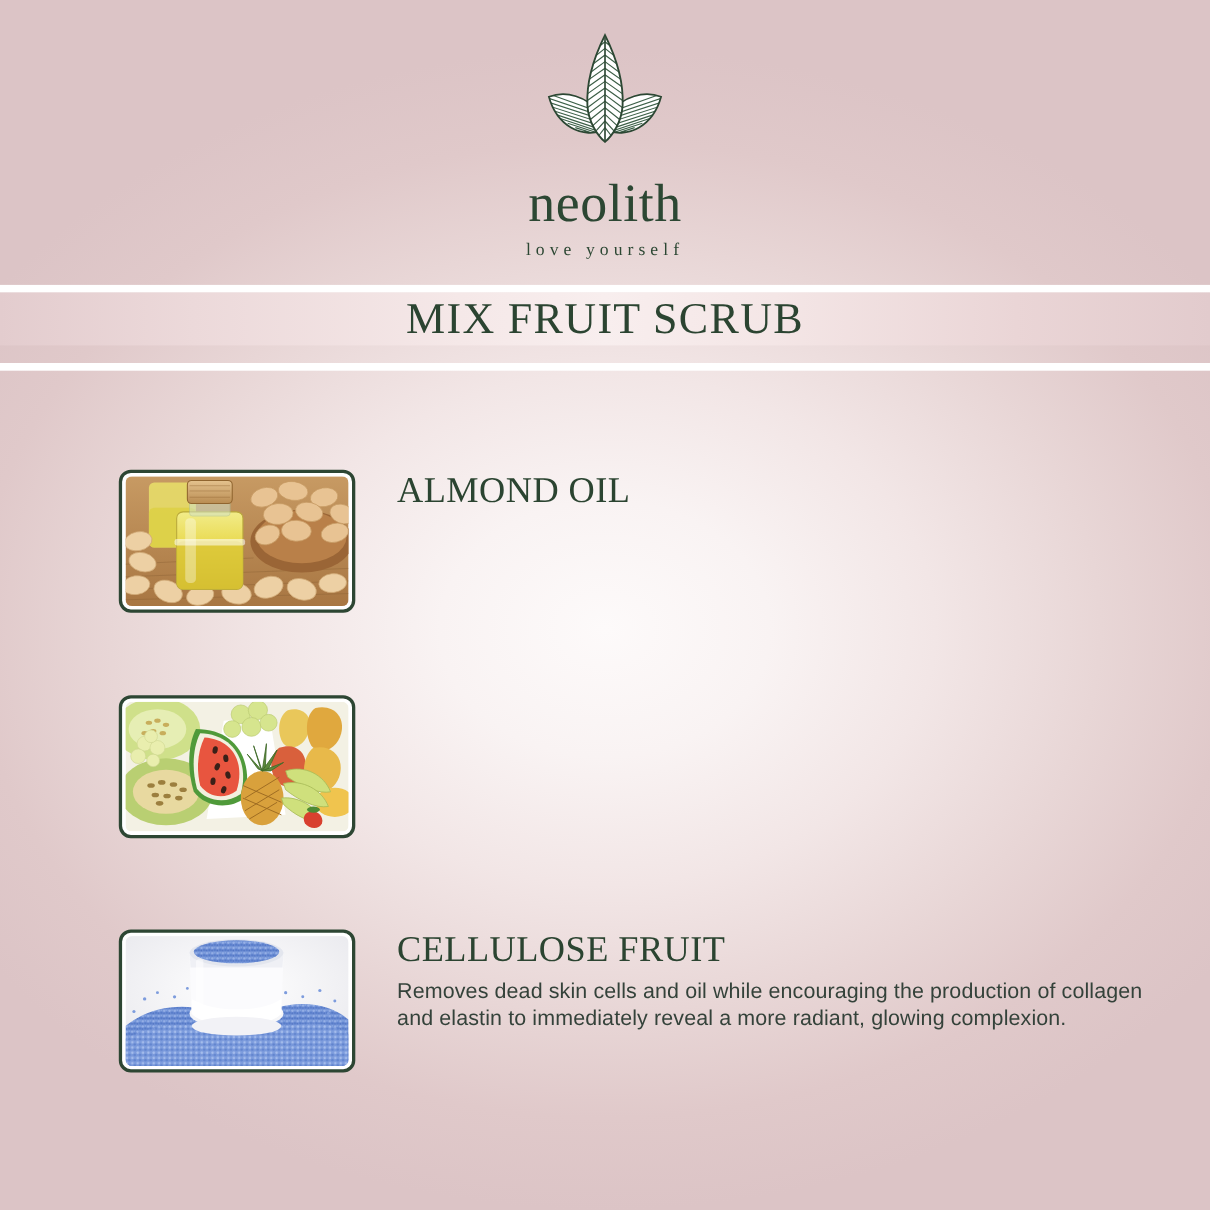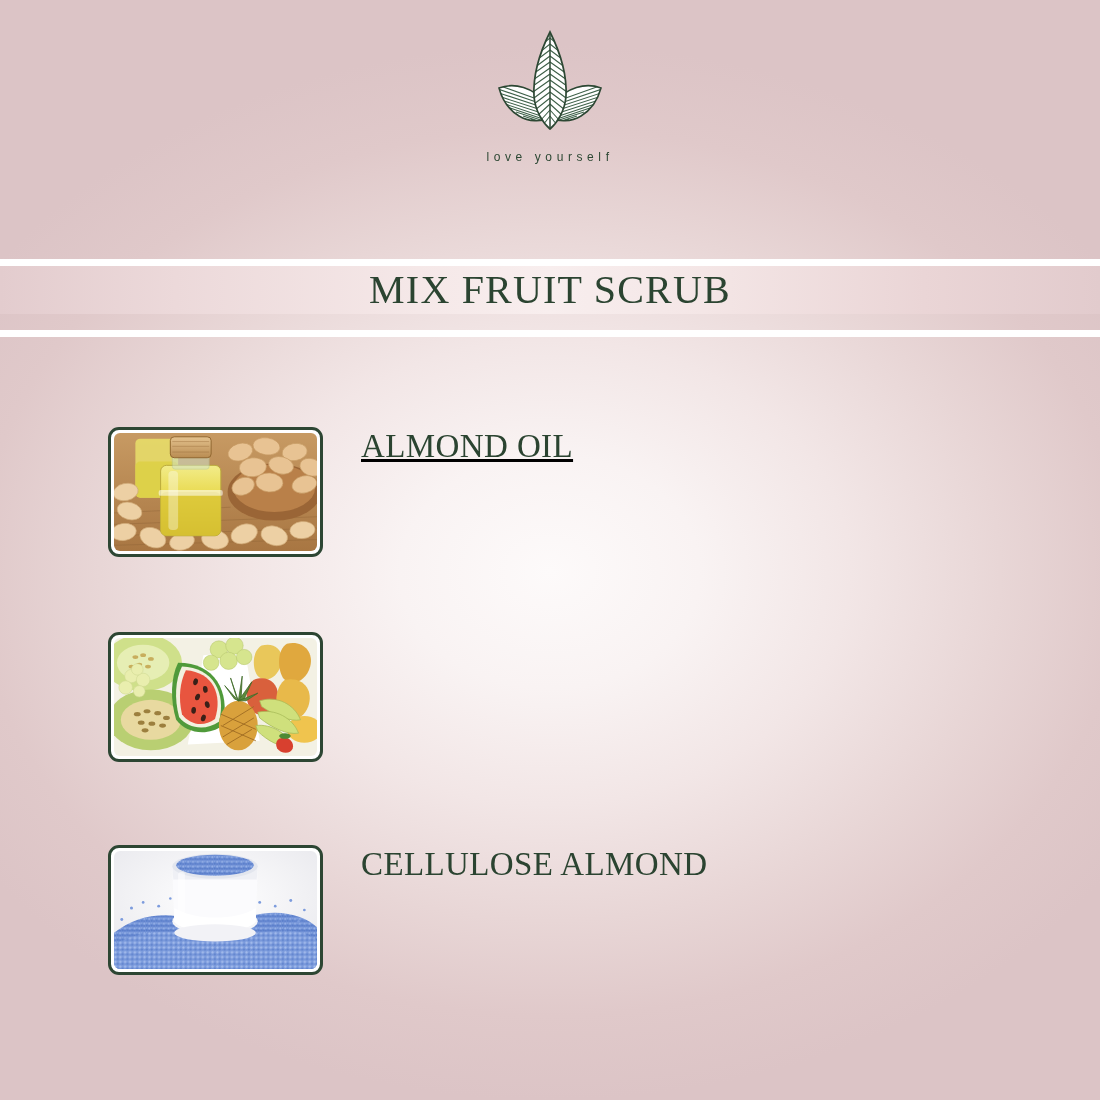--- a/index.html
+++ b/index.html
@@ -50,22 +50,22 @@
     margin-top: 20px;
     font-family: "Liberation Serif", serif;
     font-size: 49px;
     line-height: 1;
     color: #2c4733;
     letter-spacing: 0.5px;
     font-weight: 400;
   }
   .brand-tagline {
     margin-top: 11px;
-    font-family: Liberation Sans, sans-serif;
-    font-size: 12px;
+    font-family: Liberation Serif, serif;
+    font-size: 16px;
     line-height: 1;
     color: #2c4733;
     letter-spacing: 4.6px;
     font-weight: 400;
     text-align: center;
   }
 
   
   .rule {
     position: absolute;
@@ -113,21 +113,21 @@
     width: 1100px;
     height: 764px;
   }
   .ingredient-row {
     position: absolute;
     left: 108px;
     width: 960px;
     display: flex;
     align-items: flex-start;
   }
-  #row-0 { top: 91px; text-decoration: underline; }
+  #row-0 { top: 91px; }
   #row-1 { top: 296px; }
   #row-2 { top: 509px; }
 
   .thumb-frame {
     flex: 0 0 auto;
     width: 215px;
     height: 130px;
     border: 3px solid #2d4633;
     border-radius: 11px;
     background: #ffffff;
@@ -253,20 +253,21 @@
           <line x1="59" y1="82" x2="49" y2="93"></line>
             <line x1="59" y1="82" x2="69" y2="93"></line>
           <line x1="59" y1="88" x2="52" y2="97"></line>
             <line x1="59" y1="88" x2="66" y2="97"></line>
         </g>
       </g>
       <path d="M59 4 C70 26, 76 48, 75 68 C74 83, 66 95, 59 101 C52 95, 44 83, 43 68 C42 48, 48 26, 59 4 Z" fill="none" stroke="#2c4733" stroke-width="1.7"></path>
       <line x1="59" y1="6" x2="59" y2="101" stroke="#2c4733" stroke-width="1.5"></line>
     </svg>
 
+    <div class="brand-name">neolith</div>
     <div class="brand-tagline">love yourself</div>
   </div>
 
   <div class="rule rule-top"></div>
   <div class="title-band">
     <div class="title-text">MIX FRUIT SCRUB</div>
   </div>
   <div class="rule rule-bottom"></div>
 
   <div class="ingredients">
@@ -487,18 +488,19 @@
             <path d="M60 16 L148 16 L147 30 L61 30 Z" fill="#eceef3" opacity="0.8"></path>
             <ellipse cx="104" cy="16" rx="44" ry="13" fill="#e3e6ee"></ellipse>
             <ellipse cx="104" cy="15" rx="40" ry="11" fill="url(#beadpat)"></ellipse>
             <path d="M62 60 C76 68, 90 70, 104 70 C118 70, 134 68, 146 60 L146 74 C140 82, 118 86, 104 86 C90 86, 68 82, 62 74 Z" fill="#ffffff" opacity="0.92"></path>
             <ellipse cx="104" cy="86" rx="42" ry="9" fill="#f2f2f6"></ellipse>
             <rect x="66" y="22" width="7" height="54" rx="3" fill="#ffffff" opacity="0.55"></rect>
           </svg>
         </div>
       </div>
       <div class="ingredient-text">
-        <h2 class="ingredient-title">CELLULOSE ALMOND</h2>
+        <h2 class="ingredient-title">CELLULOSE FRUIT</h2>
+        <p class="ingredient-desc">Removes dead skin cells and oil while encouraging the production of collagen and elastin to immediately reveal a more radiant, glowing complexion.</p>
       </div>
     </div>
 
   </div>
 </div>
 
 </body></html>

